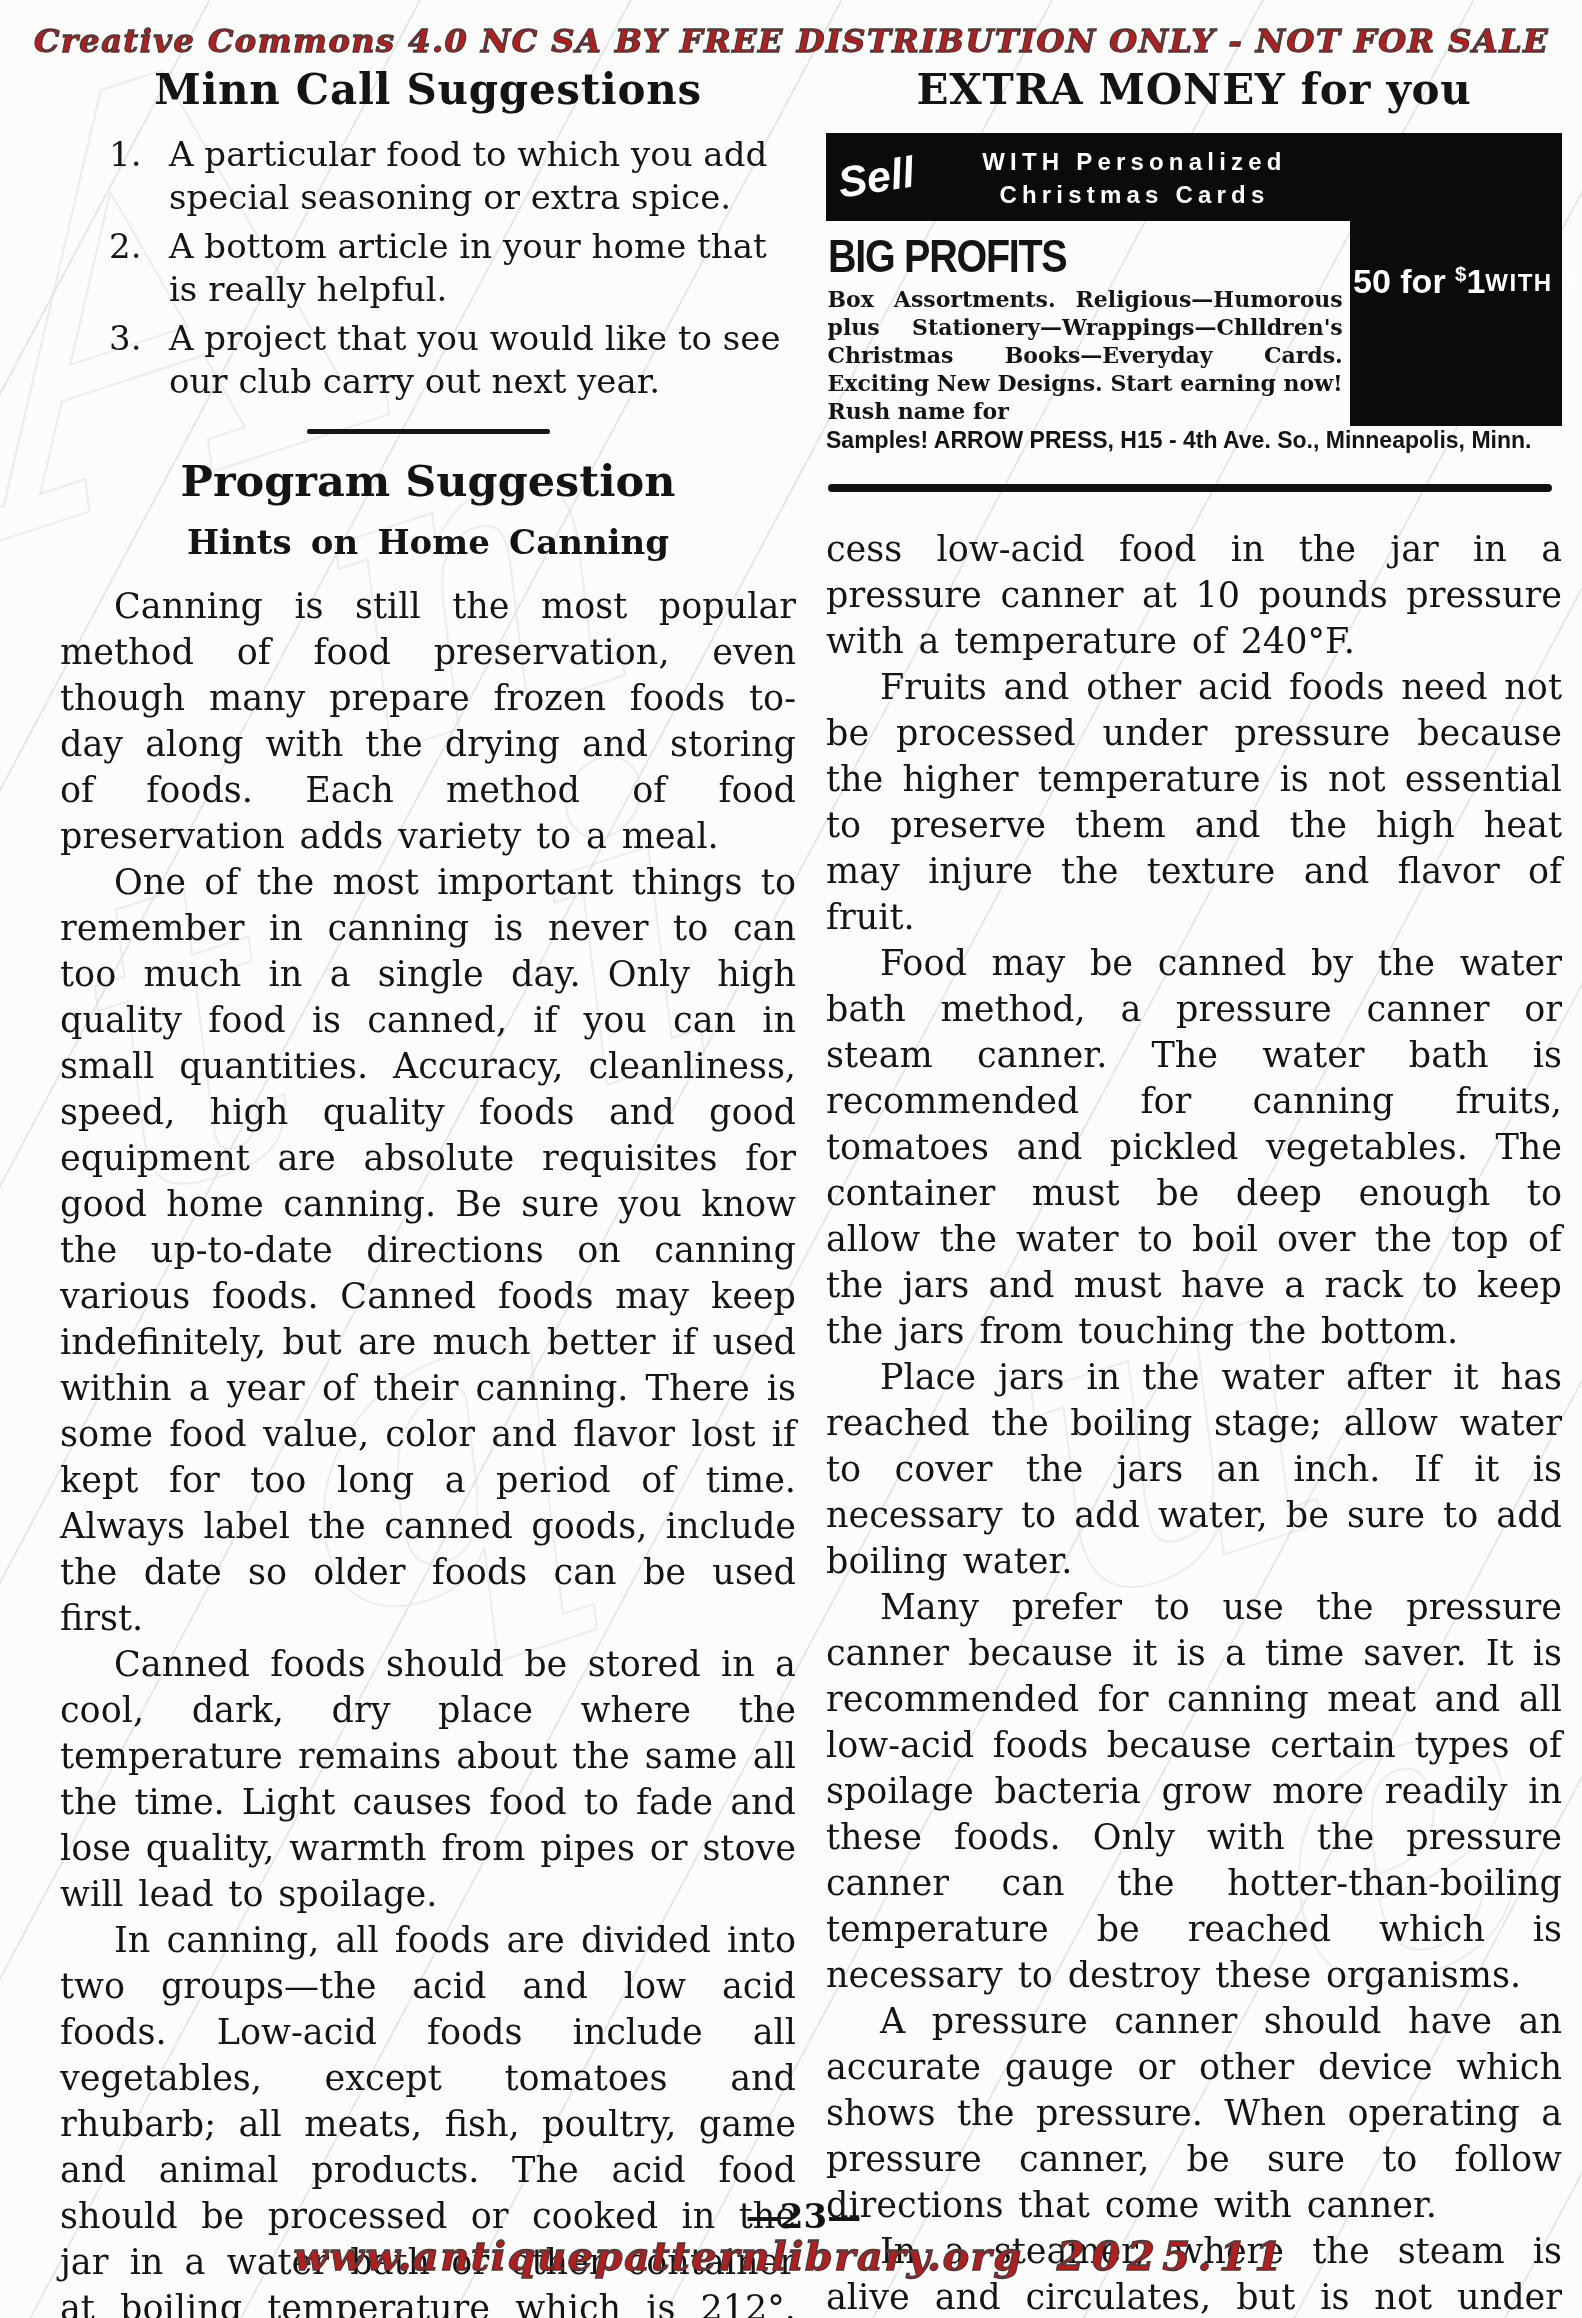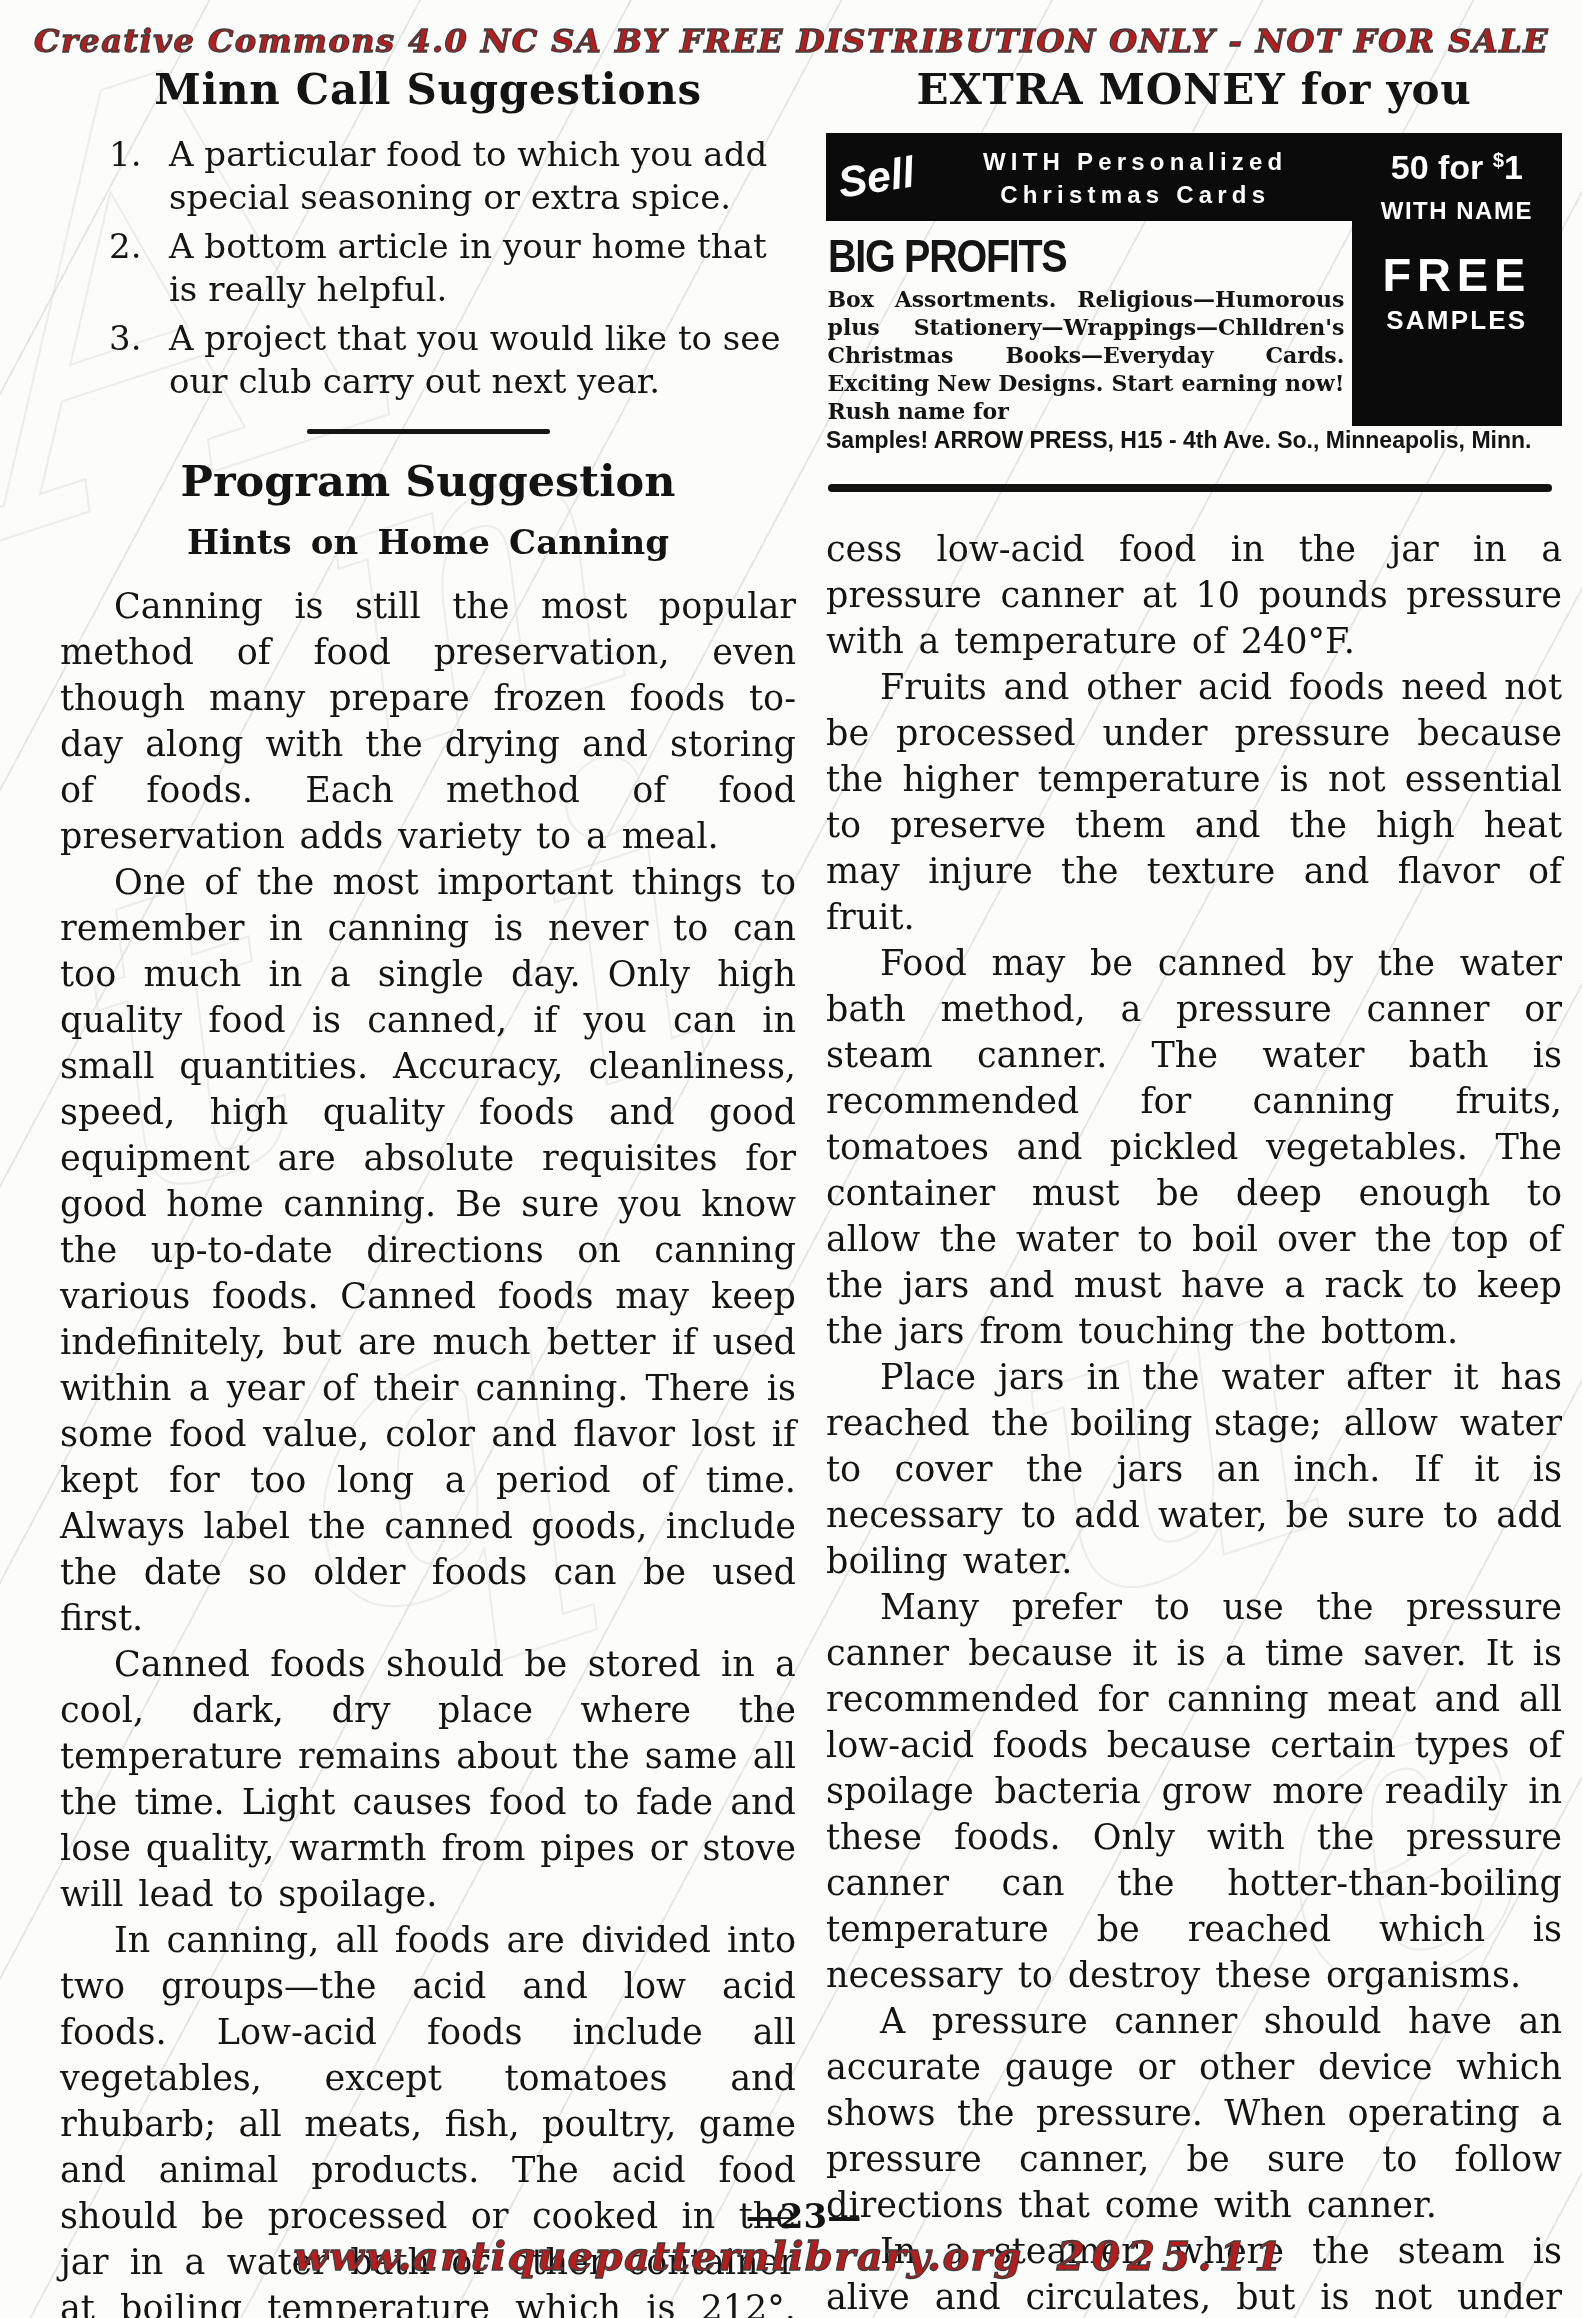--- a/index.html
+++ b/index.html
@@ -55,21 +55,21 @@
   .ad-brand{flex:1;text-align:center;font-family:"Liberation Sans",sans-serif;font-weight:bold;
     font-size:24px;letter-spacing:5.2px;line-height:33px;}
   .ad-white{padding:7.4px 7.4px 1.5px 1.5px;}
   .ad-bp-row{display:flex;align-items:center;}
   .ad-bigprofits{font-family:"Liberation Sans",sans-serif;font-weight:bold;font-size:47px;
     letter-spacing:-1.5px;transform:scaleX(.84);transform-origin:left center;white-space:nowrap;flex:none;width:317px;}
   .ad-subhead{font-family:"DejaVu Serif",serif;font-weight:bold;font-size:22px;line-height:27px;}
   .ad-body{font-family:"DejaVu Serif",serif;font-weight:bold;font-size:22px;line-height:28px;text-align:justify;margin-top:1.5px;}
   .ad-right{width:28%;background:#0b0b0b;color:#fff;text-align:center;
     font-family:"Liberation Sans",sans-serif;font-weight:bold;
-    display:flex;flex-direction:column;align-items:center;padding:8.8px 2.9px 11.8px;}
+    display:flex;flex-direction:row;align-items:center;padding:8.8px 2.9px 11.8px;}
   .ad-offer{font-size:34px;margin-top:5.9px;white-space:nowrap;}
   .ad-offer .sup{font-size:60%;vertical-align:super;}
   .ad-withname{font-size:24px;letter-spacing:1.5px;margin-top:10.3px;white-space:nowrap;}
   .ad-free{font-size:47px;letter-spacing:5.9px;margin-top:22px;}
   .ad-samples{font-size:26px;letter-spacing:2.2px;margin-top:2.9px;}
   .ad-address{font-family:"Liberation Sans",sans-serif;font-weight:bold;font-size:23px;margin-top:1px;}
   .thick-rule{height:8px;background:#121212;margin:29.4px 10.3px 34px 1.5px;border-radius:4.4px;}
 </style>
 </head>
 <body>

